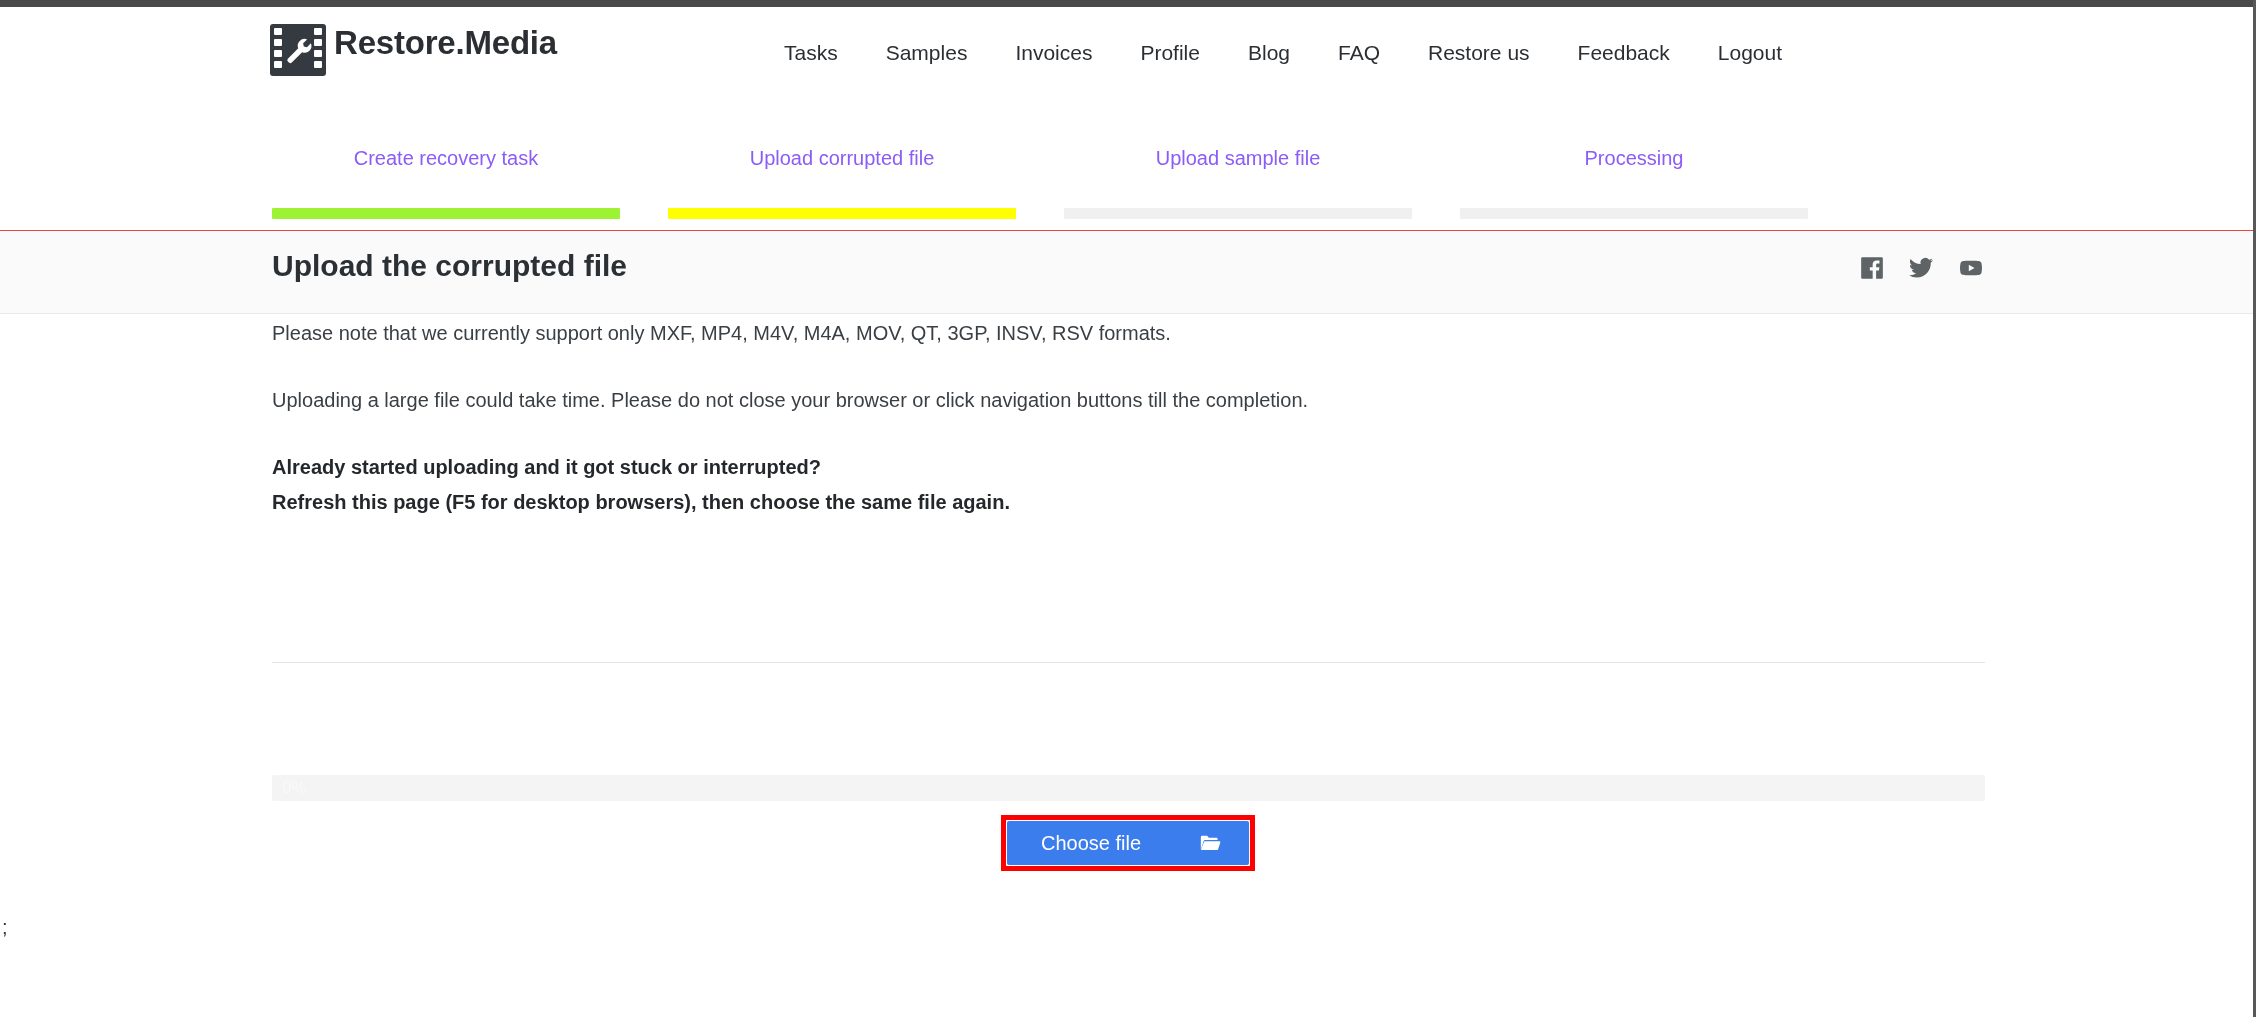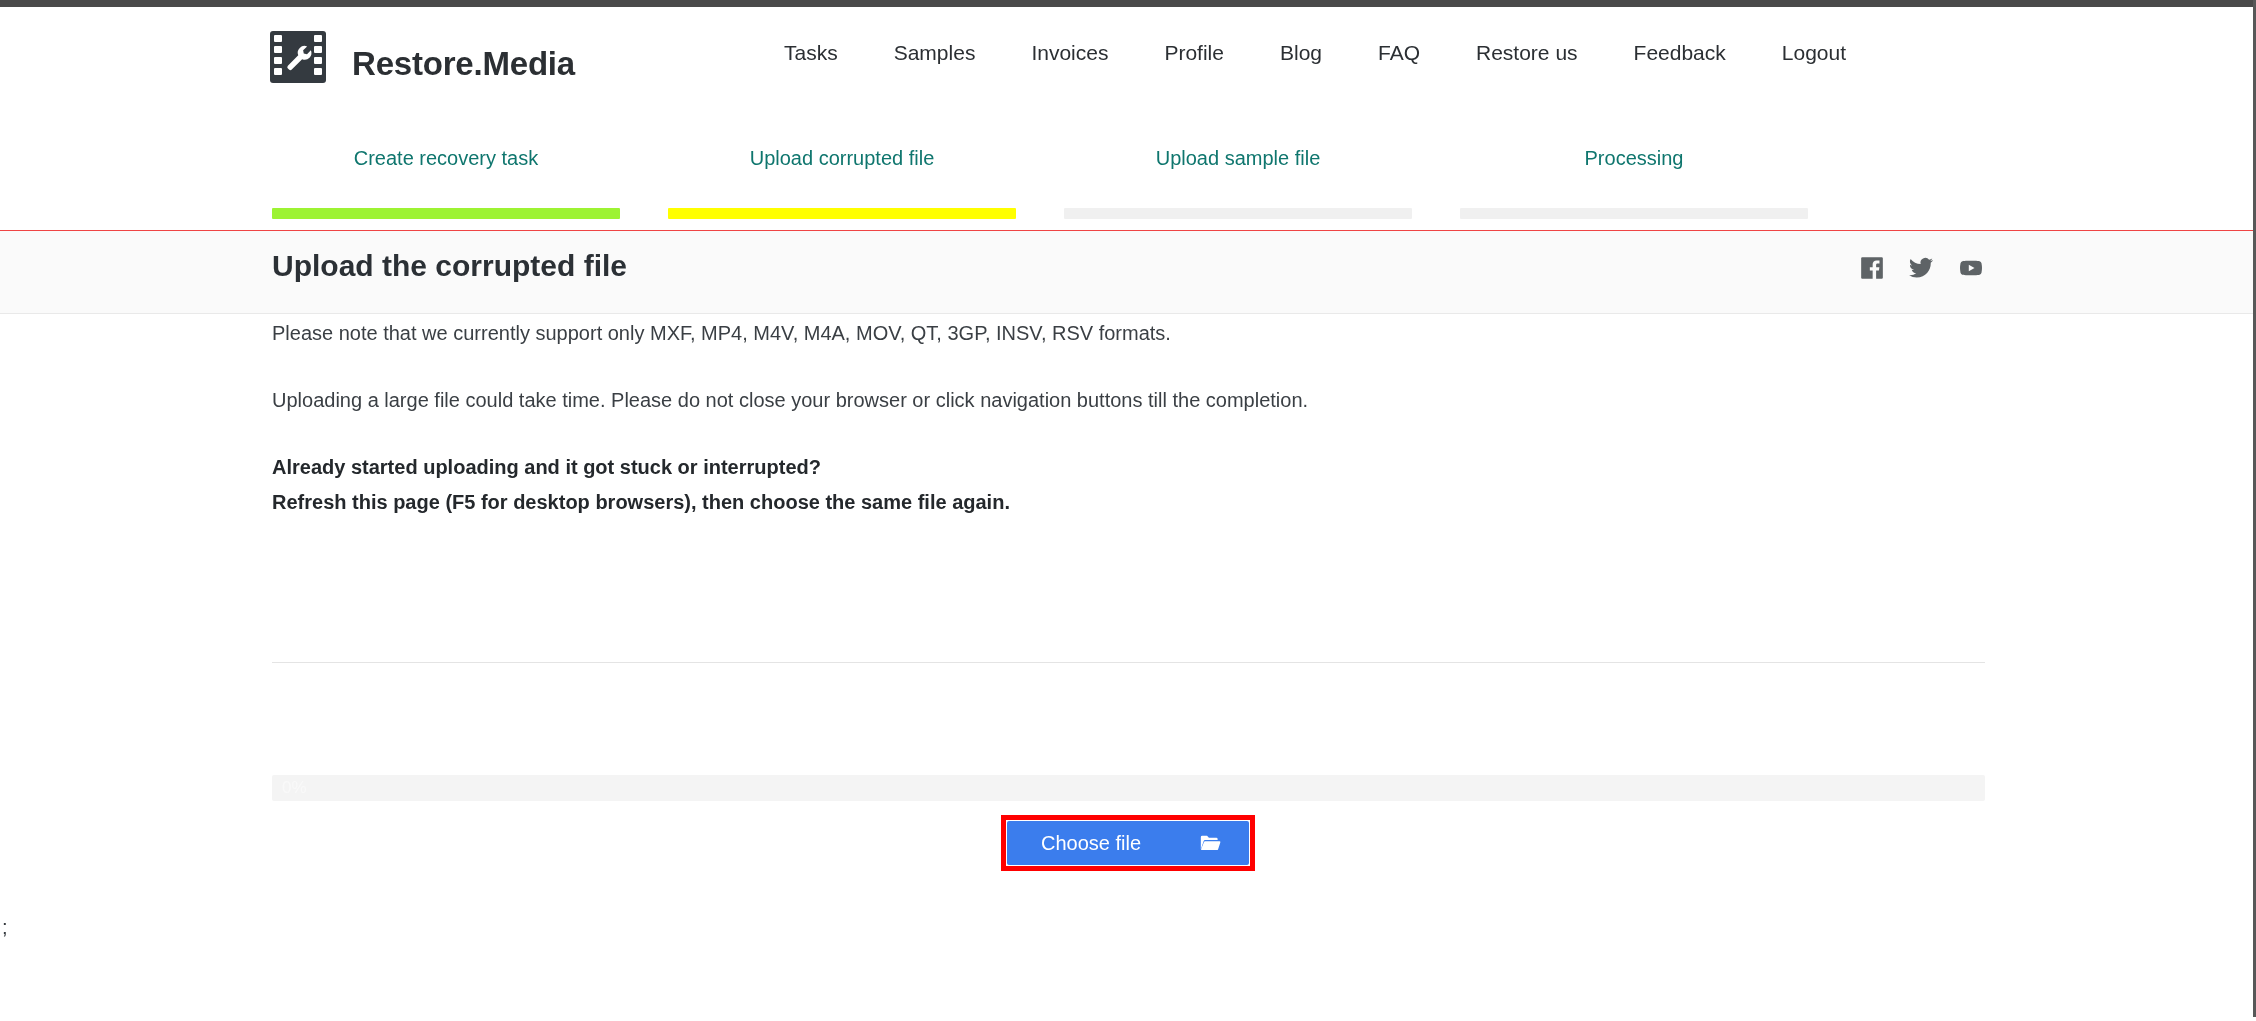--- a/index.html
+++ b/index.html
@@ -53,24 +53,23 @@
     height: 108px;
     display: flex;
     align-items: center;
     background: #ffffff;
   }
   .brand {
     position: absolute;
     left: 270px;
     top: 17px;
     display: flex;
-    align-items: flex-end;
-    gap: 26px;
+    align-items: flex-start;
+    gap: 8px;
     text-decoration: none;
-    margin-top: 7px;
   }
   .film-logo {
     width: 56px;
     height: 52px;
     background: #343a40;
     border-radius: 3px;
     position: relative;
     flex: none;
   }
   .film-logo .perf {
@@ -93,21 +92,21 @@
     letter-spacing: -0.2px;
     white-space: nowrap;
   }
 
   .main-nav {
     position: absolute;
     left: 760px;
     top: 34px;
     display: flex;
     align-items: flex-end;
-    gap: 8px;
+    gap: 0;
   }
   .nav-link {
     font-size: 21px;
     color: #2b2f33;
     text-decoration: none;
     padding: 0 24px;
     white-space: nowrap;
     cursor: pointer;
   }
 
@@ -126,21 +125,21 @@
   }
   .step {
     width: 348px;
     margin-right: 48px;
     text-align: center;
     cursor: pointer;
   }
   .step:last-child { margin-right: 0; }
   .step-label {
     font-size: 20px;
-    color: #0f766e;
+    color: #8b5cf6;
     padding-top: 32px;
     padding-bottom: 38px;
     white-space: nowrap;
   }
   .step-bar {
     height: 11px;
     border-radius: 1px;
     background: #f0f0f0;
   }
   .step-bar.done   { background: #9df333; }

